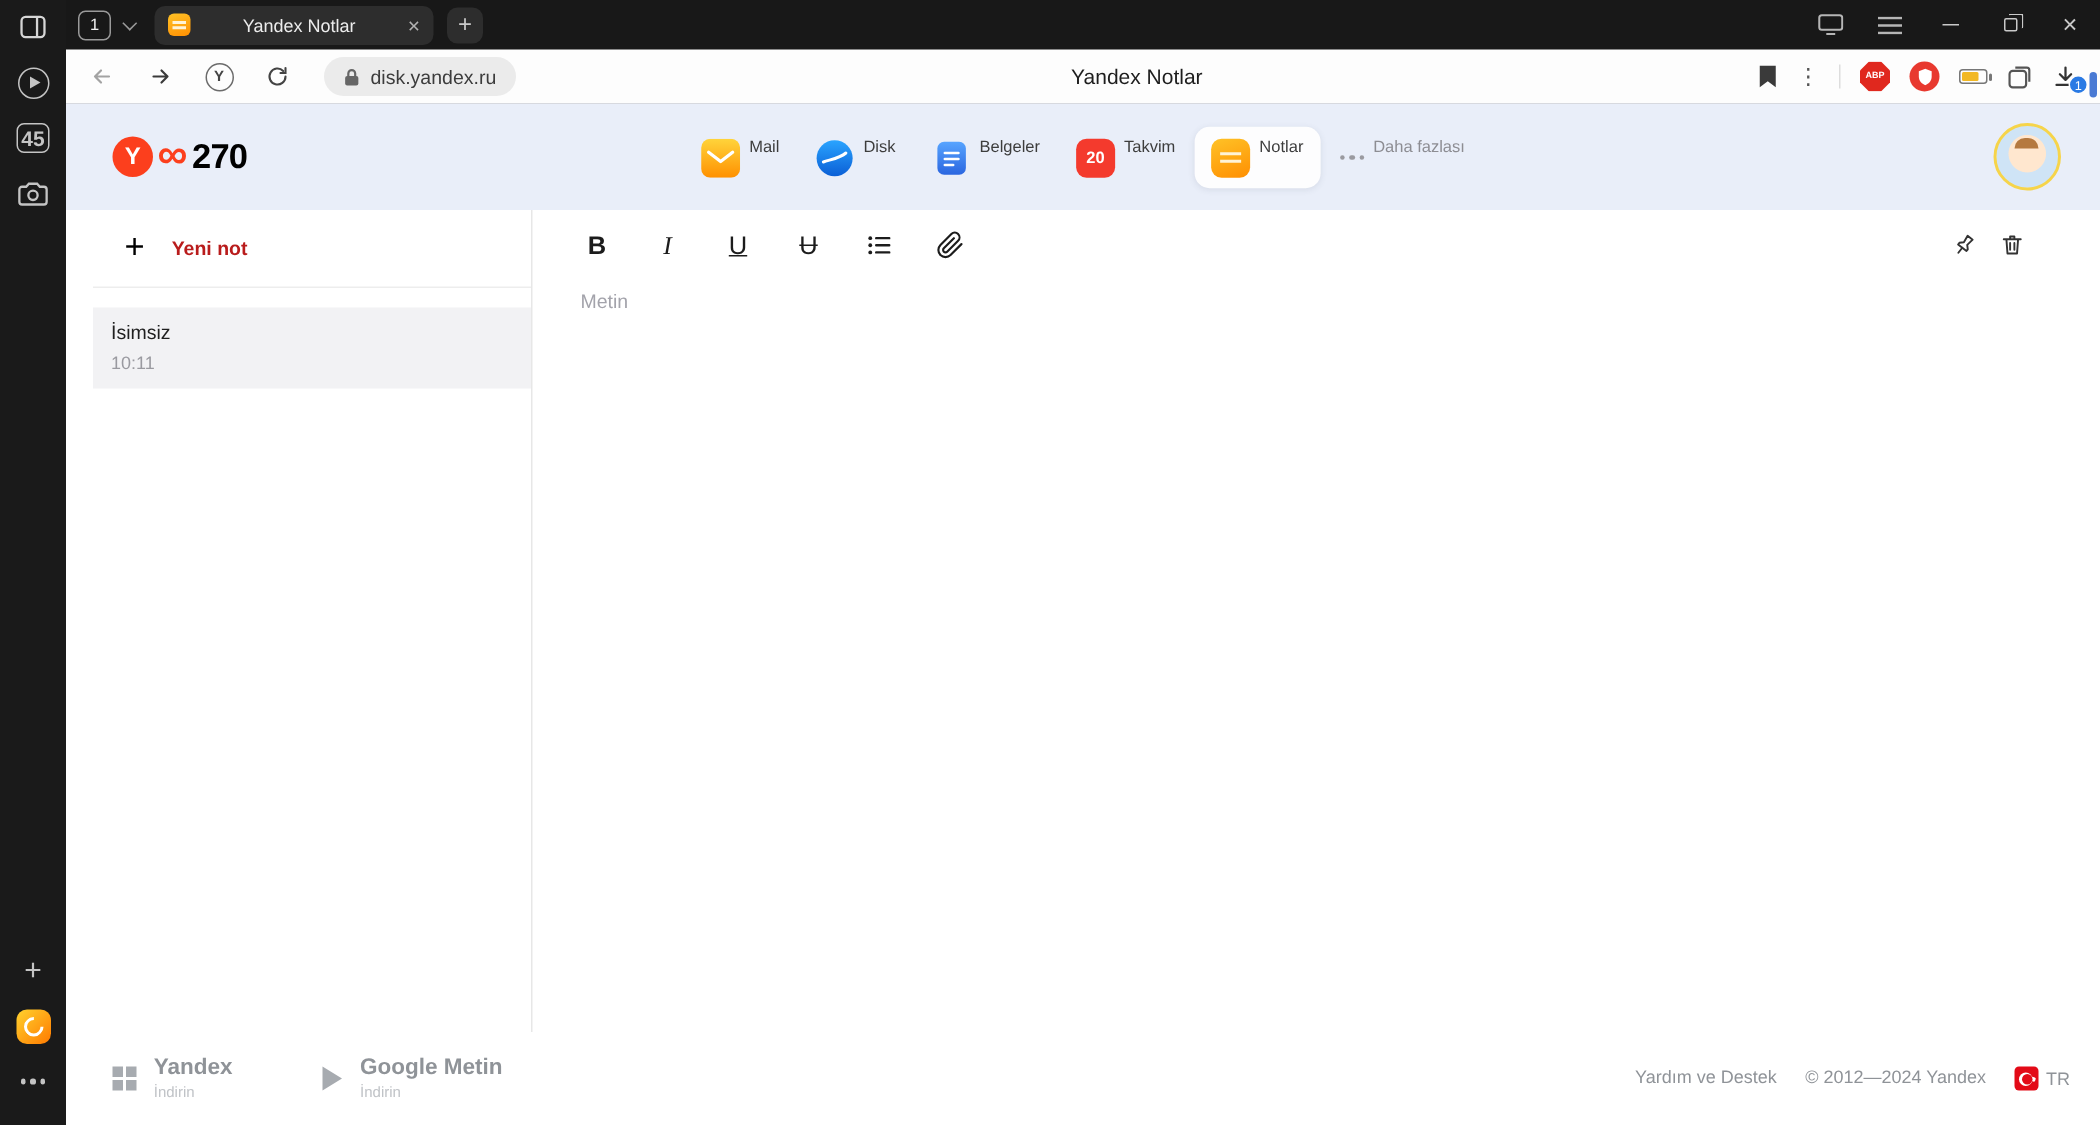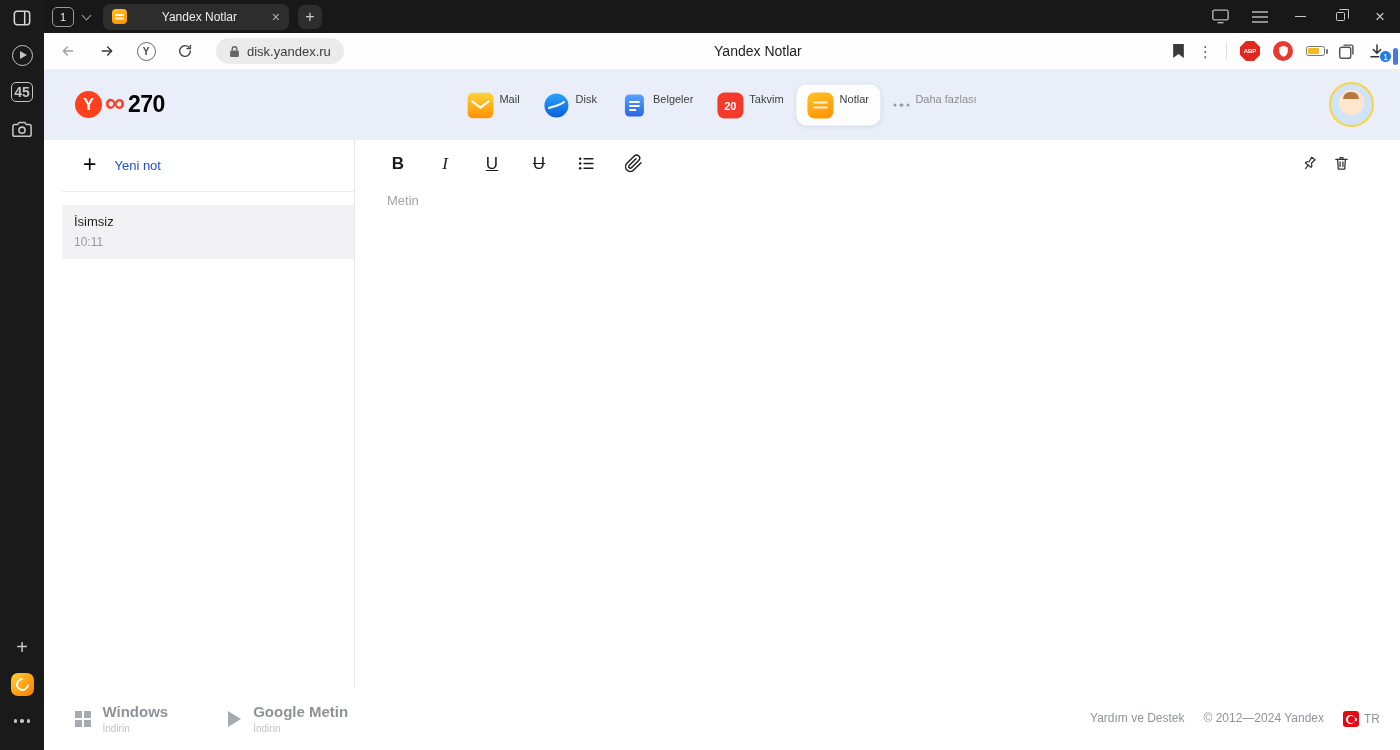--- a/index.html
+++ b/index.html
@@ -77,21 +77,21 @@
   .more-dots{display:flex;gap:3px;height:26px;align-items:center}
   .more-dots i{width:3.5px;height:3.5px;border-radius:50%;background:#9a9aa0}
   .avatar{margin-left:auto;width:45px;height:45px;border-radius:50%;border:2.5px solid #f6d44a;background:radial-gradient(circle at 50% 45%,#ffe7cf 40%,#cfe4f6 42%);position:relative;overflow:hidden;cursor:pointer}
   .avatar::before{content:"";position:absolute;left:12px;top:8px;width:16px;height:7px;border-radius:8px 8px 0 0;background:#b5793f}
 
   
   .content{flex:1;display:flex;min-height:0}
   .notes-side{width:293px;margin-left:18px;border-right:1px solid #e7e7e7;display:flex;flex-direction:column;flex-shrink:0}
   .new-note{height:52px;display:flex;align-items:center;gap:18px;padding-left:21px;border-bottom:1px solid #ededed;cursor:pointer;flex-shrink:0}
   .new-note .plus{font-size:23px;font-weight:400;color:#000;line-height:1;margin-top:-2px}
-  .new-note-label{font-size:13px;color:#1d4ed8;font-weight:400}
+  .new-note-label{font-size:13px;color:#b91c1c;font-weight:700}
   .note-item{margin-top:13px;background:#f2f2f4;padding:9px 12px 10px;cursor:pointer}
   .note-title{font-size:13px;color:#1f1f1f;margin-bottom:6px}
   .note-time{font-size:12px;color:#9a9aa0}
 
   .editor{flex:1;padding:4px 50px 0 32px;display:flex;flex-direction:column;min-width:0}
   .fmt-bar{display:flex;align-items:center;gap:25px;height:38px}
   .fmt{font-size:17px;color:#1c1c1c;width:22px;text-align:center;cursor:pointer;line-height:1}
   .fmt.bold{font-weight:700}
   .fmt.italic{font-style:italic;font-family:"Liberation Serif","DejaVu Serif",serif}
   .fmt.underline{text-decoration:underline}
@@ -392,21 +392,21 @@
 
       <div class="footer">
         <div class="store">
           <span class="win-icon">
               <span></span>
               <span></span>
               <span></span>
               <span></span>
             </span>
           <span>
-            <div class="store-title">Windows</div>
+            <div class="store-title">Yandex</div>
             <div class="store-sub">İndirin</div>
           </span>
         </div>
         <div class="store">
           <span class="gp-icon"></span>
           <span>
             <div class="store-title">Google Metin</div>
             <div class="store-sub">İndirin</div>
           </span>
         </div>

